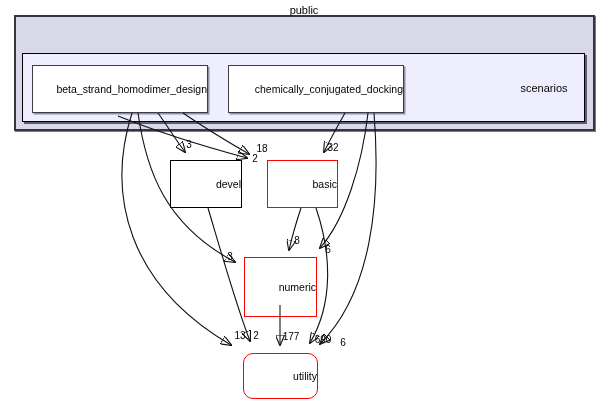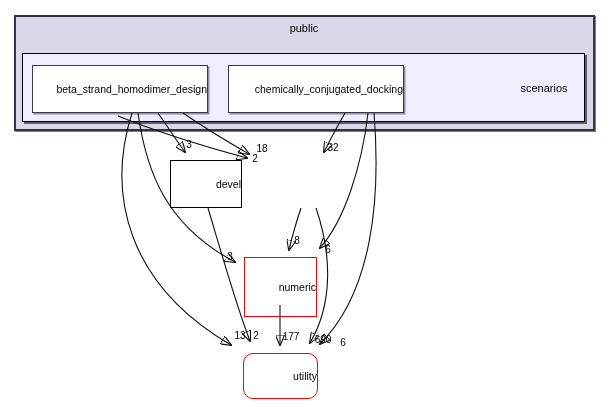--- a/index.html
+++ b/index.html
@@ -35,31 +35,34 @@
   }
   svg.edges path{fill:none;stroke:#101010;stroke-width:1.1;}
   svg.edges path.gray{stroke:#3a3a3a;stroke-width:1.3;}
   svg.edges text{font-family:"Liberation Sans",sans-serif;font-size:10px;fill:#000;text-anchor:middle;}
 </style>
 </head>
 <body>
 
 <div class="canvas" id="canvas">
     <div class="cluster cluster-outer" style="left: 14px; top: 15px; width: 581px; height: 116px;"></div>
-    <span class="cluster-label" style="left: 304px; top: 22px;">public</span>
+    <span class="cluster-label" style="left: 304px; top: 4px;">public</span>
     <div class="cluster cluster-inner" style="left: 22px; top: 53px; width: 563px; height: 69px;"></div>
     <span class="cluster-label" style="left: 533px; top: 82px; margin-left: 11px;">scenarios</span>
     <div class="node node-dir" style="left: 32px; top: 65px; width: 176px; height: 48px;">
       <span>beta_strand_homodimer_design</span>
     </div>
     <div class="node node-dir" style="left: 228px; top: 65px; width: 176px; height: 48px;">
       <span>chemically_conjugated_docking</span>
     </div>
     <div class="node node-black" style="left: 170px; top: 160px; width: 72px; height: 48px; padding-left: 44px;">
       <span>devel</span>
+    </div>
+    <div class="node node-red" style="left: 267px; top: 160px; width: 71px; height: 48px;">
+      <span>basic</span>
     </div>
     <div class="node node-red" style="left: 244px; top: 257px; width: 73px; height: 60px;">
       <span>numeric</span>
     </div>
     <div class="node node-red" style="left: 243px; top: 353px; width: 75px; height: 46px; border-radius: 10px;">
       <span>utility</span>
     </div>
     <svg class="edges" width="611" height="407" viewBox="0 0 611 407">
       <defs>
         <marker id="arrow" markerWidth="11" markerHeight="9" refX="10" refY="4.5" orient="auto" markerUnits="userSpaceOnUse">

